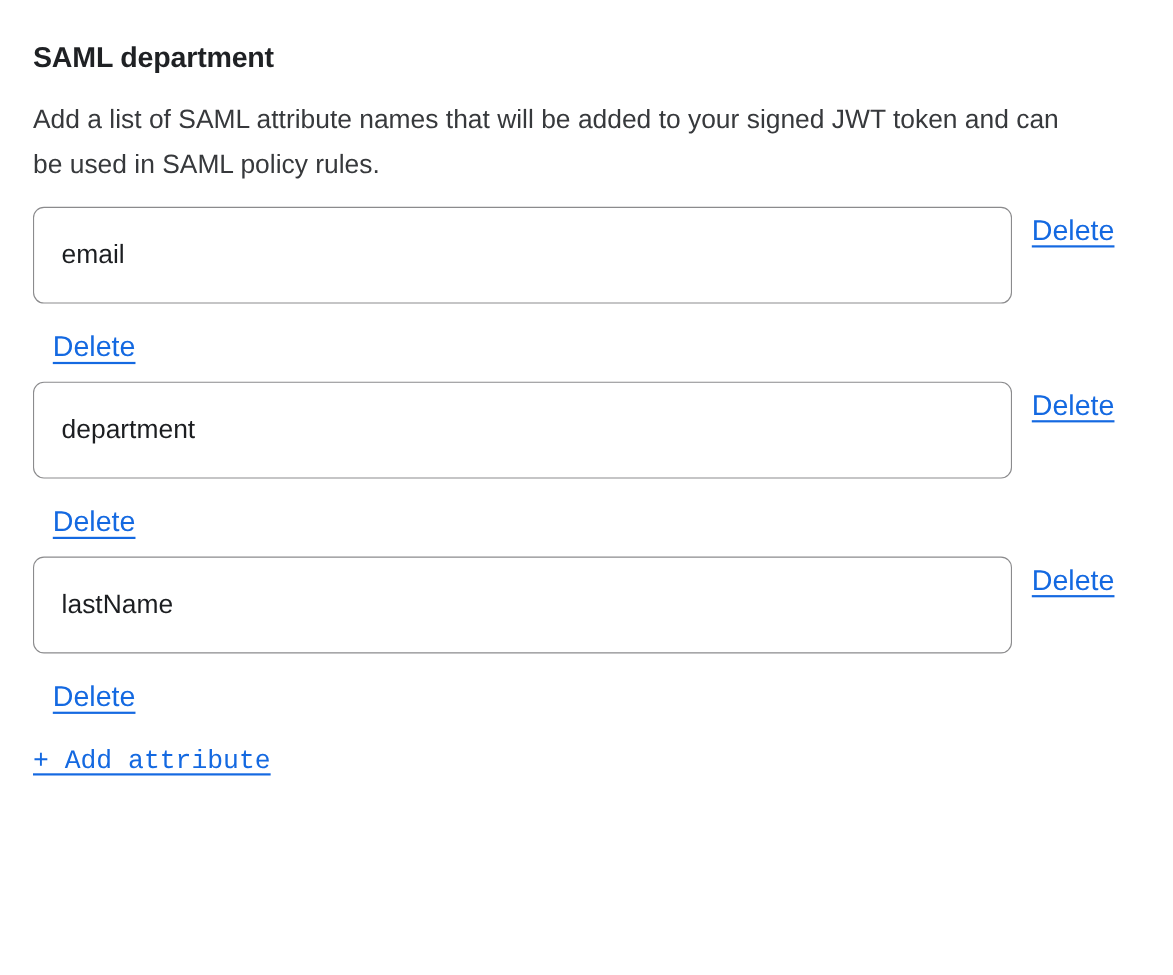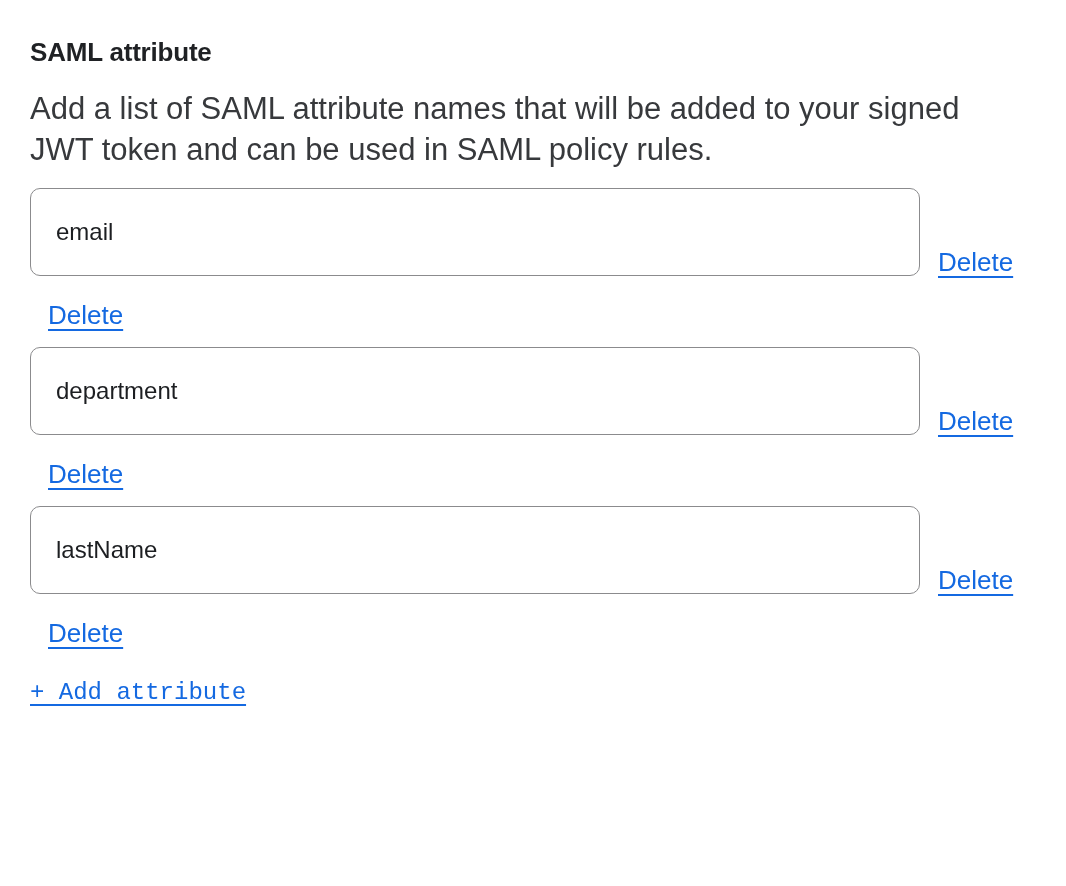--- a/index.html
+++ b/index.html
@@ -20,28 +20,28 @@
     margin: 0 0 20px 0;
     font-size: 26px;
     line-height: 32px;
     font-weight: 700;
     color: #1f2124;
     letter-spacing: -0.2px;
   }
   .page-description {
     margin: 0 0 18px 0;
     max-width: 960px;
-    font-size: 31px;
+    font-size: 24px;
     line-height: 41px;
     color: #37393c;
   }
   .attr-rows { }
   .attr-row {
     display: flex;
-    align-items: flex-end;
+    align-items: flex-start;
     margin-bottom: 18px;
   }
   .attr-input {
     box-sizing: border-box;
     width: 890px;
     height: 88px;
     border: 1.5px solid #8b8b8d;
     border-radius: 10px;
     background: #ffffff;
     padding: 0 25px;
@@ -73,21 +73,21 @@
     text-decoration-thickness: 2px;
     text-underline-offset: 5px;
     cursor: pointer;
     font-family: Liberation Mono, monospace;
   }
 </style>
 </head>
 <body>
 
 <div class="page">
-  <h1 class="page-title">SAML attribute</h1>
+  <h1 class="page-title">SAML department</h1>
 
   <p class="page-description">Add a list of SAML attribute names that will be added to your signed JWT token and can be used in SAML policy rules.</p>
 
   <div class="attr-rows">
   <div class="attr-row">
     <input type="text" class="attr-input" value="email" style="">
     <a class="delete-link" href="#">Delete</a>
   </div>
 
   <div class="attr-row">

